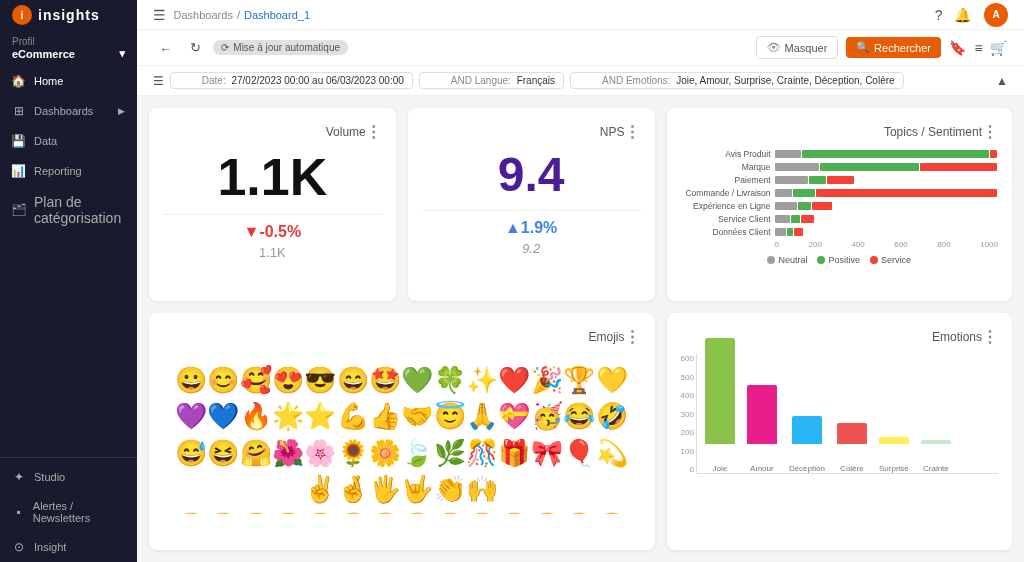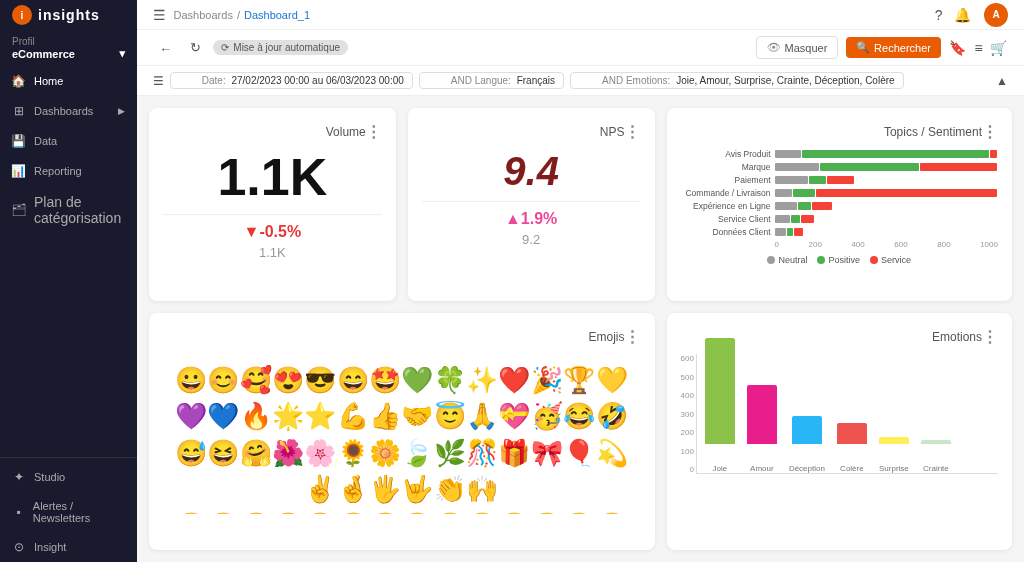--- a/index.html
+++ b/index.html
@@ -212,23 +212,23 @@
 
     
     #volume-card { text-align: center; }
     #volume-value { font-size: 52px; font-weight: 900; color: #111; line-height: 1.1; margin: 8px 0; }
     #volume-change { color: #e53935; font-size: 16px; font-weight: 600; }
     #volume-prev { color: #999; font-size: 13px; margin-top: 4px; }
     #volume-divider { border: none; border-top: 1px solid #eee; margin: 8px 0; }
 
     
     #nps-card { text-align: center; }
-    #nps-value { font-size: 40px; font-weight: 900; color: #7f1d1d; line-height: 1.1; margin: 8px 0; font-style: italic; }
+    #nps-value { font-size: 48px; font-weight: 900; color: #4c1d95; line-height: 1.1; margin: 8px 0; }
     #nps-change { color: #43a047; font-size: 16px; font-weight: 600; }
-    #nps-prev { color: #999; font-size: 13px; margin-top: 4px; }
+    #nps-prev { color: #999; font-size: 13px; margin-top: 4px; font-style: italic; }
     #nps-divider { border: none; border-top: 1px solid #eee; margin: 8px 0; }
 
     
     #topics-card { grid-row: 1; grid-column: 3; }
     .topics-chart { }
     .topic-row {
       display: flex;
       align-items: center;
       margin-bottom: 3px;
       gap: 4px;
@@ -442,21 +442,21 @@
     </div>
 
     <div class="card" id="nps-card">
       <div class="card-header">
         <div style="width:16px;"></div>
         <div class="card-title">NPS</div>
         <span class="card-menu">⋮</span>
       </div>
       <div id="nps-value">9.4</div>
       <hr id="nps-divider">
-      <div id="nps-change" style="color:#ec4899; font-size:16px; font-weight:600;">▲1.9%</div>
+      <div id="nps-change" style="color:#3b82f6; font-size:16px; font-weight:600;">▲1.9%</div>
       <div id="nps-prev" style="color:#999; font-size:13px; margin-top:4px;">9.2</div>
     </div>
 
     <div class="card" id="topics-card">
       <div class="card-header">
         <div style="width:16px;"></div>
         <div class="card-title">Topics / Sentiment</div>
         <span class="card-menu">⋮</span>
       </div>
       <div class="topics-chart" id="topics-chart-container">

